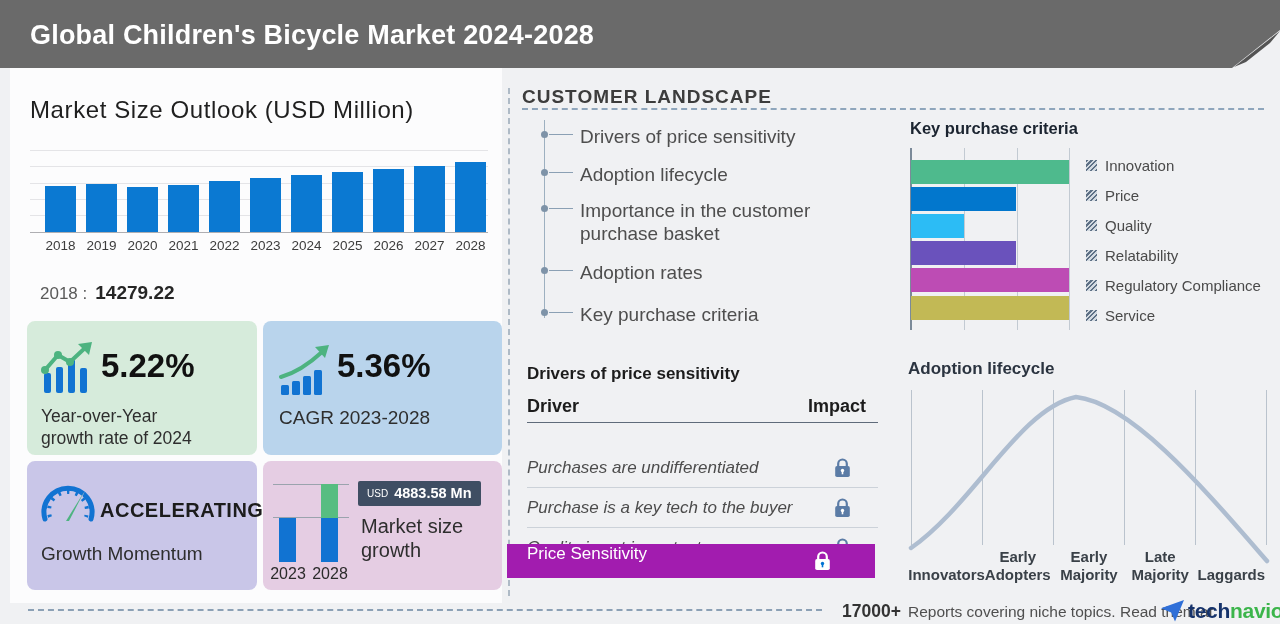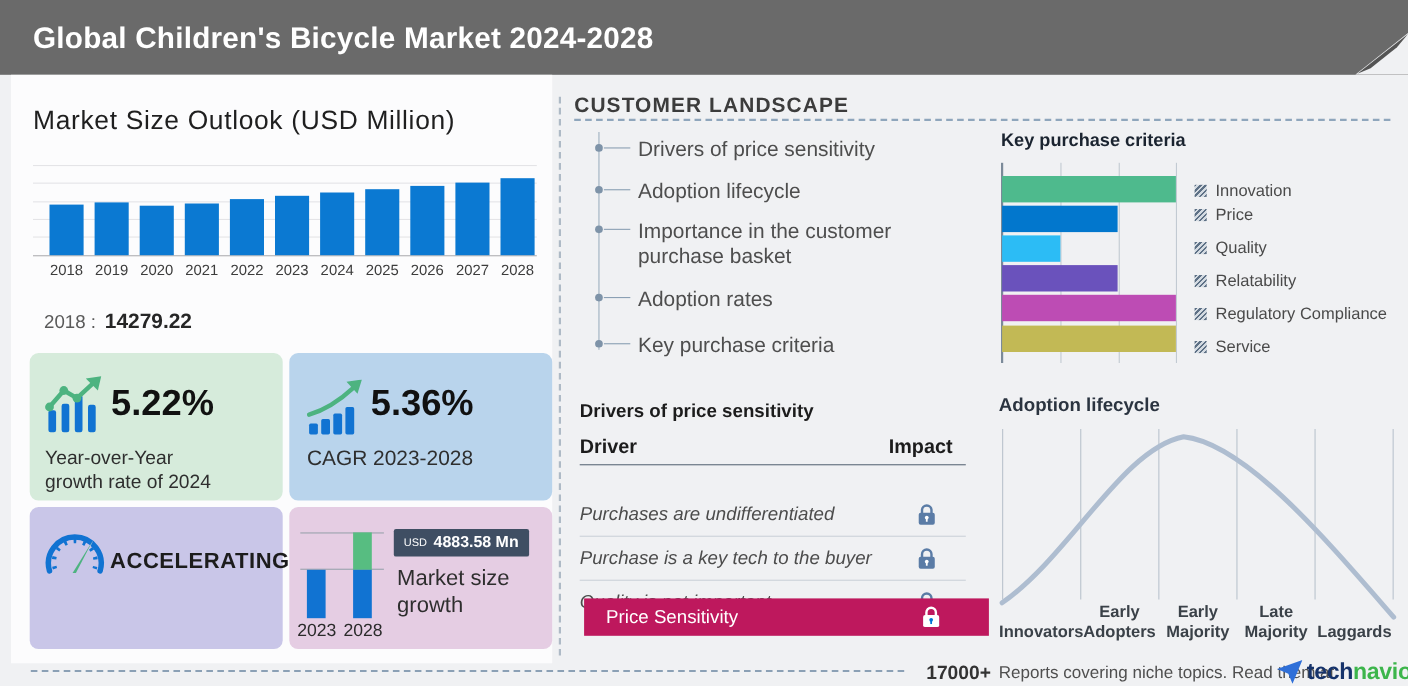--- a/index.html
+++ b/index.html
@@ -66,22 +66,22 @@
   
   .dps-title{position:absolute;left:527px;top:364px;margin:0;font-size:17px;font-weight:700;color:#1c1c1c;}
   .dps-head{position:absolute;left:527px;top:396px;width:351px;height:26px;border-bottom:1.5px solid #5f6b7a;}
   .dps-head .c1{position:absolute;left:0;top:0;font-size:18px;font-weight:700;color:#1c1c1c;}
   .dps-head .c2{position:absolute;right:12px;top:0;font-size:18px;font-weight:700;color:#1c1c1c;}
   .dps-rows{position:absolute;left:527px;top:448px;width:351px;font-style:italic;}
   .dps-row{position:relative;width:100%;height:39px;display:flex;align-items:center;}
   .dps-row.bb{border-bottom:1px solid #ccd2d9;}
   .dps-row span{font-size:17px;color:#4c4c4c;}
   .dps-lock{position:absolute;left:307px;top:50%;transform:translateY(-50%);}
-  .dps-hl{position:absolute;left:531px;top:544px;width:368px;height:34px;background:#be185d;
-          display:flex;align-items:center;}
+  .dps-hl{position:absolute;left:507px;top:544px;width:368px;height:34px;background:#a21caf;
+          display:flex;align-items:flex-start;}
   .dps-hl span{margin-left:20px;font-size:17px;color:#ffffff;}
   .dps-hl .dps-lock{left:307px;}
   
   .al-title{position:absolute;left:908px;top:359px;margin:0;font-size:17px;font-weight:700;color:#2b3440;}
   .al-grid{position:absolute;top:390px;height:155px;width:0;border-left:1px solid #bac3cd;}
   .al-curve{position:absolute;left:908px;top:388px;}
   .al-labels{position:absolute;left:911px;top:546px;width:356px;height:38px;display:flex;}
   .al-cell{width:71.2px;display:flex;align-items:flex-end;justify-content:center;
            text-align:center;font-size:15px;font-weight:700;color:#3a4148;line-height:18px;}
   
@@ -181,20 +181,21 @@
     </div>
 
     <div class="card card-mom">
       <svg style="position:absolute;left:13px;top:18px" width="56" height="46" viewBox="0 0 56 46">
         <path d="M5 40 A24 24 0 1 1 51 40" fill="none" stroke="#1173d2" stroke-width="5" stroke-linecap="round"></path>
         <path d="M10 38 A19 19 0 1 1 46 38" fill="none" stroke="#1173d2" stroke-width="4" stroke-dasharray="2.5 6.2"></path>
         <polygon points="25,43 30,43 45,12" fill="#c9c6e8"></polygon>
         <polygon points="26,42 29,42 44,13" fill="#4db380"></polygon>
       </svg>
       <div class="mom-word">ACCELERATING</div>
+      <div class="card-sub" style="left:14px;top:82px;font-size:19px">Growth Momentum</div>
     </div>
 
     <div class="card card-grow">
       <div class="mg-line" style="left:10px;top:23px;width:76px"></div>
       <div class="mg-line" style="left:10px;top:56px;width:76px"></div>
       <div class="mg-bar" style="left:16px;top:57px;width:17px;height:44px;background:#1173d2"></div>
       <div class="mg-bar" style="left:58px;top:23px;width:17px;height:34px;background:#57bd81"></div>
       <div class="mg-bar" style="left:58px;top:57px;width:17px;height:44px;background:#1173d2"></div>
       <div class="mg-yl" style="left:25px;top:104px">2023</div>
       <div class="mg-yl" style="left:67px;top:104px">2028</div>
@@ -251,21 +252,21 @@
     <div id="kpc-bars">
         <div class="kpc-bar" style="top: 12px; width: 158px; background: rgb(78, 186, 141);"></div>
         <div class="kpc-bar" style="top: 39px; width: 105px; background: rgb(2, 119, 205);"></div>
         <div class="kpc-bar" style="top: 66px; width: 53px; background: rgb(44, 188, 245);"></div>
         <div class="kpc-bar" style="top: 93px; width: 105px; background: rgb(106, 82, 188);"></div>
         <div class="kpc-bar" style="top: 120px; width: 158px; background: rgb(189, 76, 180);"></div>
         <div class="kpc-bar" style="top: 148px; width: 158px; background: rgb(194, 185, 85);"></div>
       </div>
   </div>
   <div class="kpc-legend" id="kpc-legend">
-      <div class="kpc-leg-row" style="top: 17px;">
+      <div class="kpc-leg-row" style="top: 9px;">
         <span class="swatch"></span>
         <span class="">Innovation</span>
       </div>
       <div class="kpc-leg-row" style="top: 39px;">
         <span class="swatch"></span>
         <span class="">Price</span>
       </div>
       <div class="kpc-leg-row" style="top: 69px;">
         <span class="swatch"></span>
         <span class="">Quality</span>

